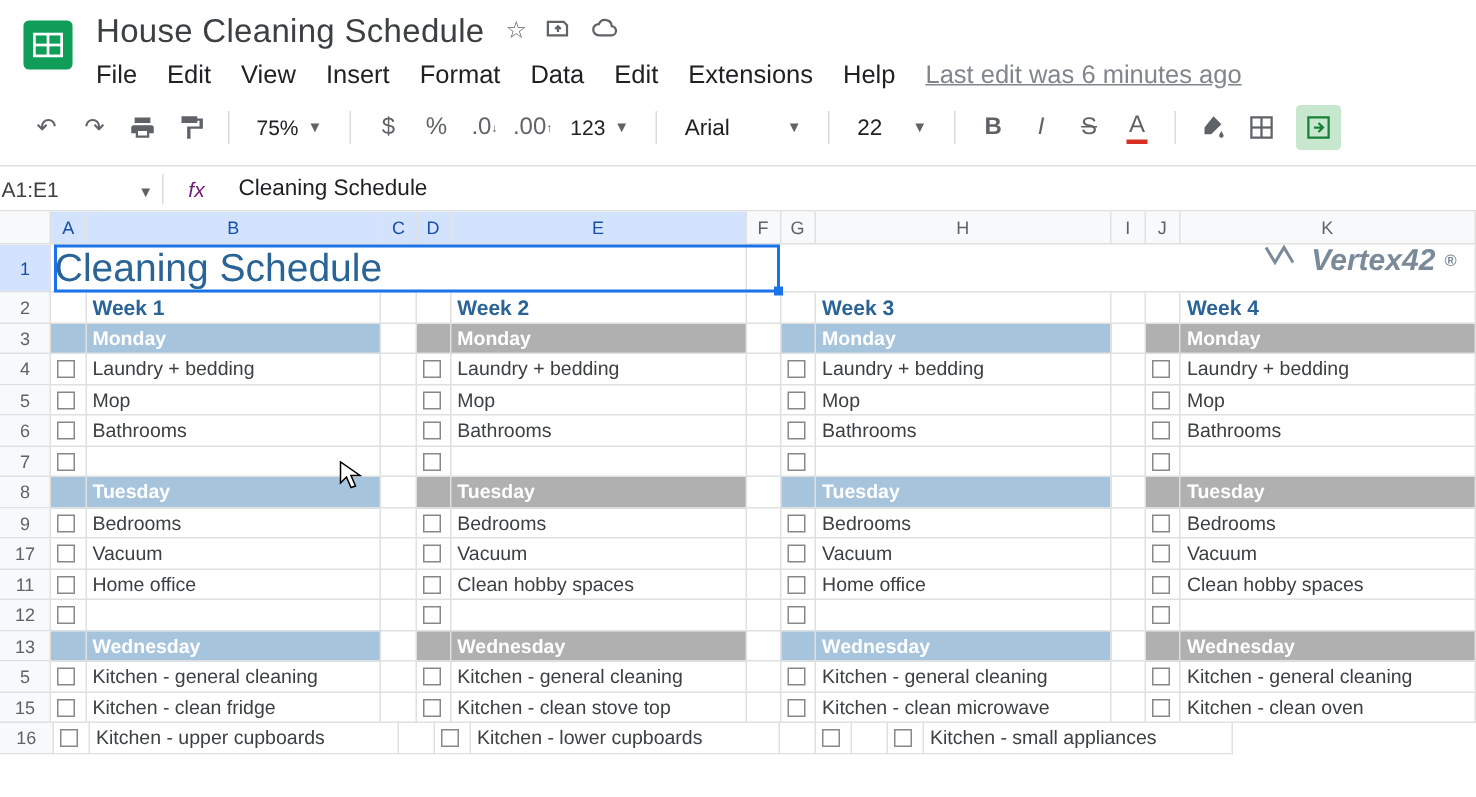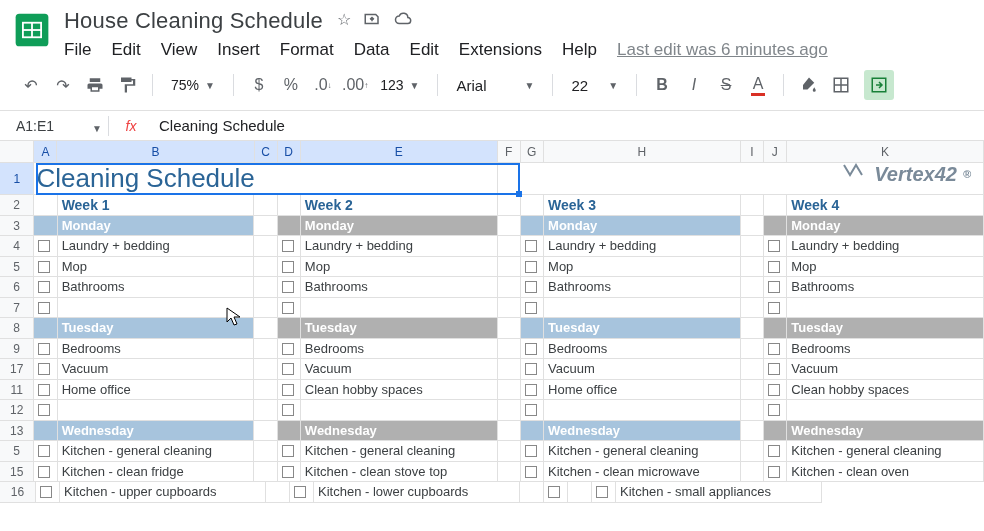--- a/index.html
+++ b/index.html
@@ -19,24 +19,24 @@
   
   .toolbar { display:flex; align-items:center; gap:6px; padding:10px 18px; border-bottom:1px solid #e0e0e0;}
   .tb-btn { min-width:26px; height:26px; display:flex; align-items:center; justify-content:center; color:#5f6368; cursor:pointer;}
   .tb-sep { width:1px; height:22px; background:#dadce0; margin:0 6px;}
   .tb-combo { display:flex; align-items:center; gap:6px; padding:0 6px; cursor:pointer; color:#202124; font-size:15px;}
   .tb-combo.small { font-size:14px;}
   .caret { font-size:10px; color:#5f6368;}
   .tb-end { width:30px; height:30px; background:#c7e8cf; border-radius:3px; display:flex; align-items:center; justify-content:center; color:#188038; cursor:pointer; margin-left:4px;}
   
   .namebox-row { display:flex; align-items:center; border-bottom:1px solid #e0e0e0; height:30px;}
-  .namebox { width:108px; font-size:14px; color:#3c4043; padding-left:16px; display:flex; align-items:flex-end; gap:10px;}
+  .namebox { width:108px; font-size:14px; color:#3c4043; padding-left:1px; display:flex; align-items:flex-end; gap:10px;}
   .namebox .caret { margin-left:auto; margin-right:6px;}
   .nb-sep { width:1px; height:20px; background:#dadce0;}
-  .fx { width:44px; text-align:center; font-style:italic; color:#ef4444; font-size:14px;}
+  .fx { width:44px; text-align:center; font-style:italic; color:#701a75; font-size:14px;}
   .formula { font-size:15px; color:#202124; padding-left:6px;}
   
   .grid { position:relative; overflow:hidden; }
   .col-hdrs { display:flex; height:22px; background:#f8f9fa; border-bottom:1px solid #e0e0e0; position:sticky; top:0;}
   .corner { width:36px; border-right:1px solid #e0e0e0;}
   .col-h { border-right:1px solid #e0e0e0; text-align:center; font-size:12px; color:#5f6368; line-height:22px; position:relative;}
   .col-h.sel { background:#d3e3fd; color:#174ea6;}
   .row { display:flex; height:20.5px; }
   .row-h { width:36px; border-right:1px solid #e0e0e0; border-bottom:1px solid #e0e0e0; text-align:center; font-size:12px; color:#5f6368; background:#f8f9fa; line-height:20px;}
   .row-h.sel { background:#d3e3fd; color:#174ea6;}

